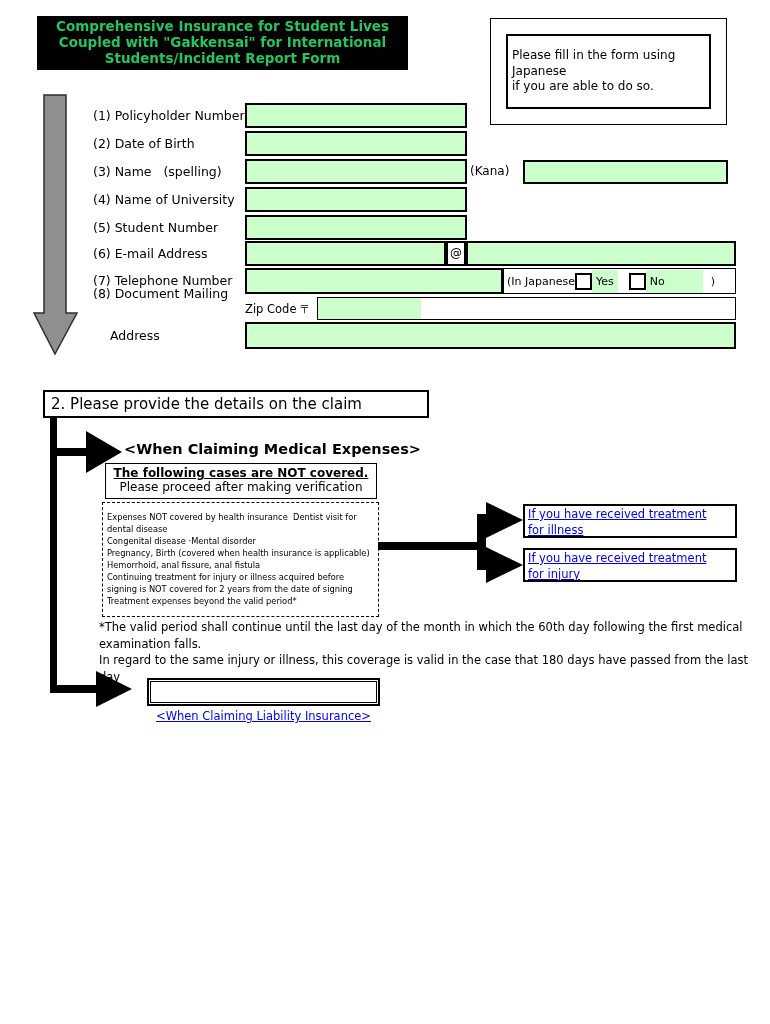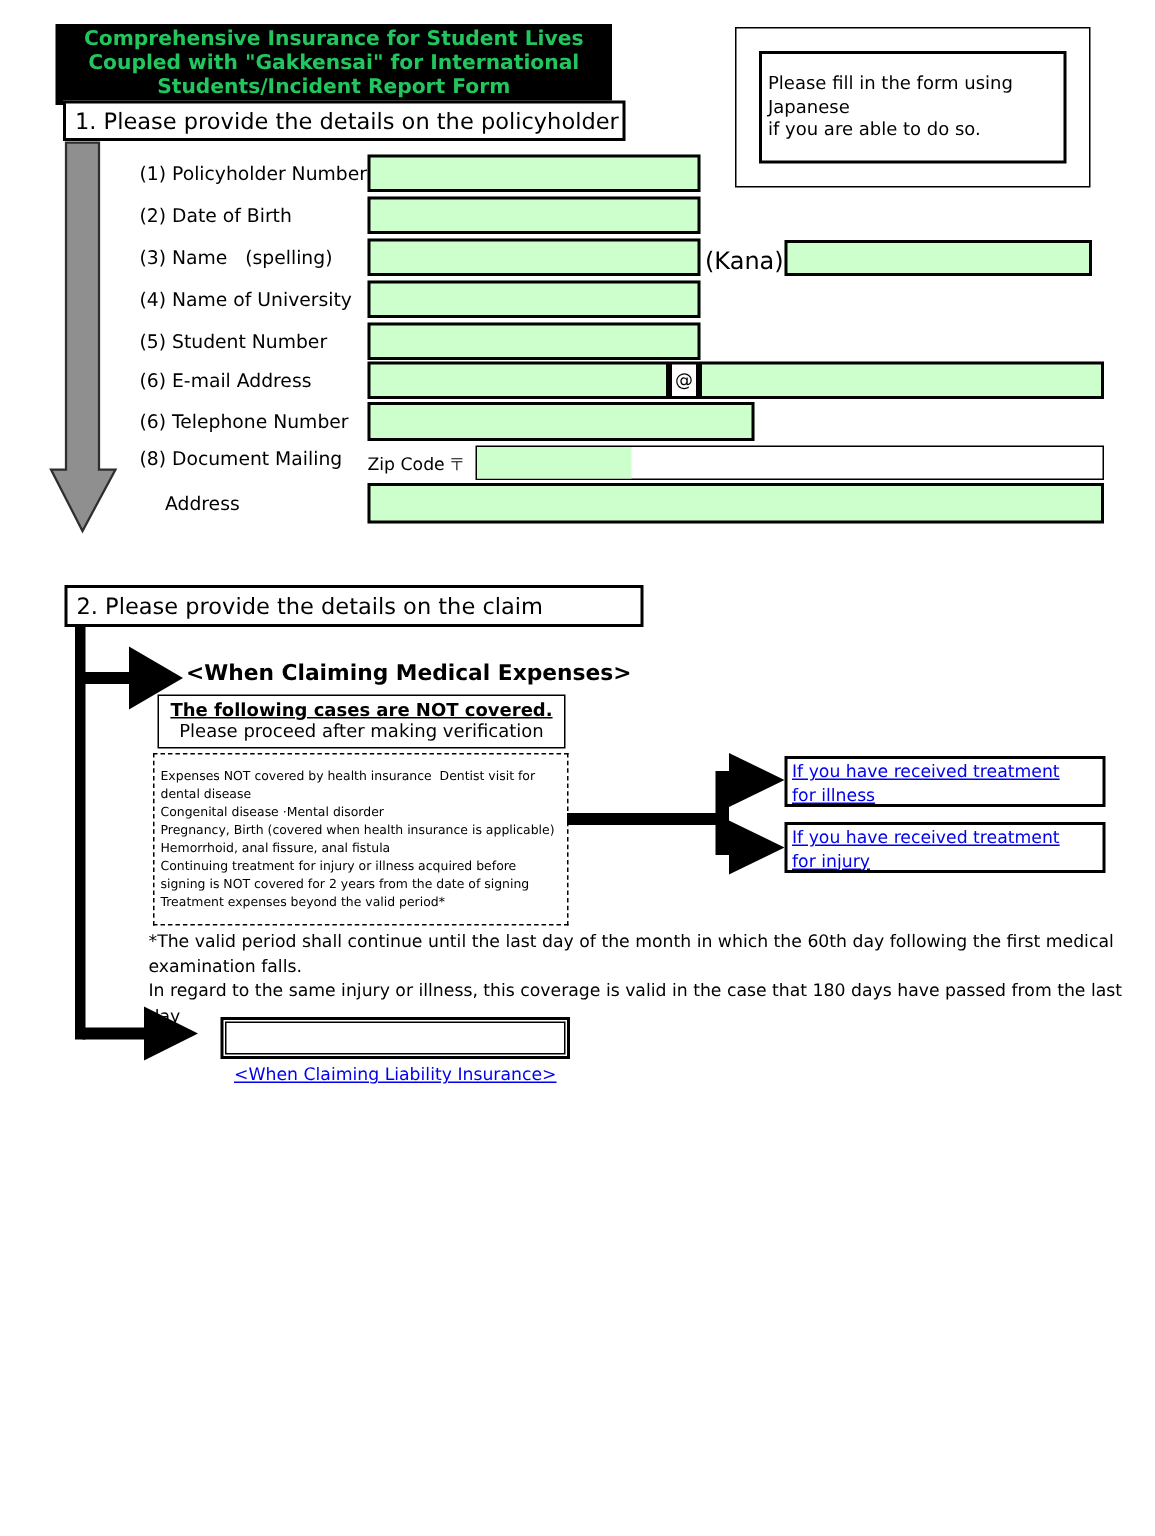--- a/index.html
+++ b/index.html
@@ -14,21 +14,21 @@
   .note-inner{border:2px solid #000;padding:12px 4px;font-size:12px;line-height:1.3;white-space:pre-line;}
 
   .sec-box{position:absolute;background:#fff;border:2px solid #000;font-size:15px;
            padding:3px 8px 3px 6px;box-sizing:border-box;white-space:nowrap;}
   #sec1{left:42px;top:67px;width:375px;height:27px;}
   #sec2{left:43px;top:390px;width:386px;height:28px;}
 
   
   .flabel{position:absolute;left:93px;font-size:12.5px;white-space:pre;}
   .gbox{position:absolute;background:#ccffcc;border:2px solid #000;box-sizing:border-box;}
-  .small-label{position:absolute;font-size:16px;white-space:pre;}
+  .small-label{position:absolute;font-size:12px;white-space:pre;}
 
   .at-box{position:absolute;left:446px;top:241px;width:20px;height:25px;background:#fff;border:2px solid #000;
           box-sizing:border-box;font-size:12px;text-align:center;line-height:20px;}
 
   .phone-lang{position:absolute;left:503px;top:268px;width:233px;height:26px;background:#fff;border:1px solid #000;
               box-sizing:border-box;display:flex;align-items:center;font-size:11px;white-space:pre;}
   .checkbox{width:13px;height:13px;background:#fff;border:2px solid #000;flex:0 0 auto;}
   .green-tag{background:#ccffcc;padding:5px 4px;font-size:11px;}
 
   .zip-box{position:absolute;left:317px;top:297px;width:419px;height:23px;background:#fff;border:1px solid #000;box-sizing:border-box;}
@@ -64,21 +64,20 @@
 <div id="page">
 
   <div class="title-box">Comprehensive Insurance for Student Lives
 Coupled with "Gakkensai" for International
 Students/Incident Report Form</div>
   <div class="note-outer">
     <div class="note-inner">Please fill in the form using Japanese
 if you are able to do so.</div>
   </div>
 
-  <div class="sec-box" id="sec1">1. Please provide the details on the policyholder</div>
 
   <svg class="gray-arrow" width="48" height="262" viewBox="0 0 48 262">
     <polygon points="12,1 34,1 34,219 45,219 23,260 2,219 12,219" fill="#8f8f8f" stroke="#2e2e2e" stroke-width="1.5"></polygon>
   </svg>
 
   <div class="flabel" style="top:108px">(1) Policyholder Number</div>
   <div class="gbox" style="left:245px;top:103px;width:222px;height:25px"></div>
 
   <div class="flabel" style="top:136px">(2) Date of Birth</div>
   <div class="gbox" style="left:245px;top:131px;width:222px;height:25px"></div>
@@ -92,24 +91,33 @@
   <div class="gbox" style="left:245px;top:187px;width:222px;height:25px"></div>
 
   <div class="flabel" style="top:220px">(5) Student Number</div>
   <div class="gbox" style="left:245px;top:215px;width:222px;height:25px"></div>
 
   <div class="flabel" style="top:246px">(6) E-mail Address</div>
   <div class="gbox" style="left:245px;top:241px;width:201px;height:25px"></div>
   <div class="at-box">@</div>
   <div class="gbox" style="left:466px;top:241px;width:270px;height:25px"></div>
 
-  <div class="flabel" style="top:273px">(6) Telephone Number</div>
+  <div class="flabel" style="top:273px">(7) Telephone Number</div>
   <div class="gbox" style="left:245px;top:268px;width:258px;height:26px"></div>
+  <div class="phone-lang">
+    <span style="padding-left:3px">(In Japanese</span>
+    <span class="checkbox"></span>
+    <span class="green-tag">Yes</span>
+    <span style="width:11px"></span>
+    <span class="checkbox"></span>
+    <span class="green-tag" style="padding-right:38px">No</span>
+    <span style="margin-left:8px">)</span>
+  </div>
 
-  <div class="flabel" style="top:298px">(8) Document Mailing</div>
+  <div class="flabel" style="top:286px">(8) Document Mailing</div>
   <div class="small-label" style="left:245px;top:302px;font-size:11.5px">Zip Code 〒</div>
   <div class="zip-box">
     <div class="zip-green"></div>
   </div>
   <div class="flabel" style="left:110px;top:328px">Address</div>
   <div class="gbox" style="left:245px;top:322px;width:491px;height:27px"></div>
 
   <div class="sec-box" id="sec2">2. Please provide the details on the claim</div>
 
   <div class="bline" style="left:50px;top:417px;width:7px;height:276px"></div>

